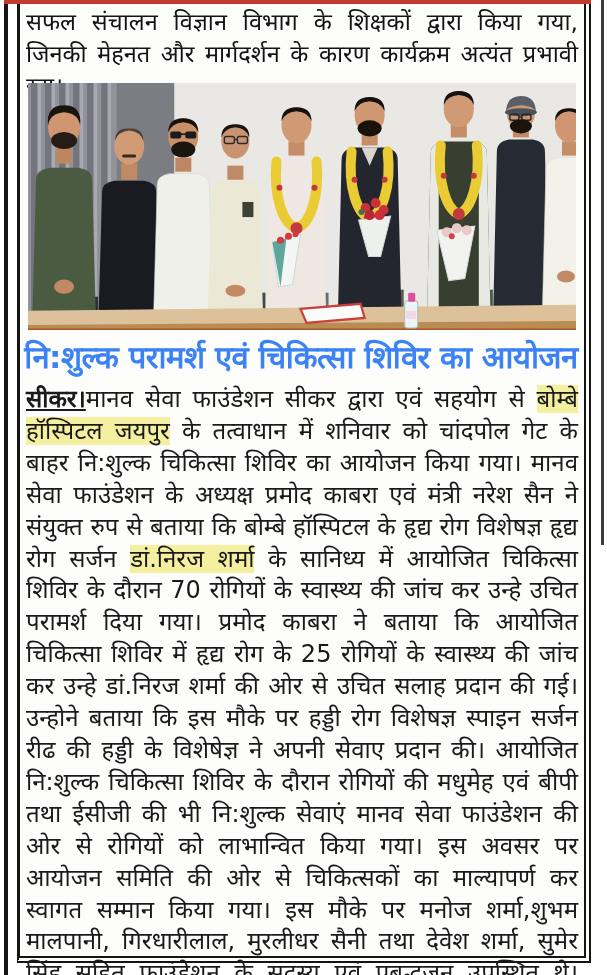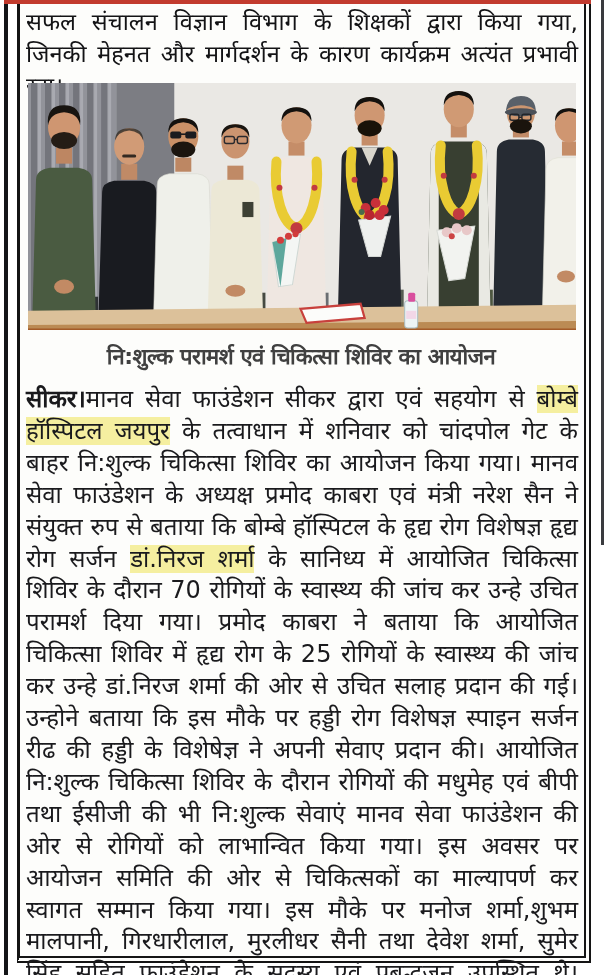--- a/index.html
+++ b/index.html
@@ -22,28 +22,28 @@
     position:absolute;left:6px;top:2px;width:552px;margin:0;
     font-size:23.5px;line-height:32px;color:#131315;text-align:justify;
   }
   .photo{
     position:absolute;left:8px;top:79px;width:548px;height:247px;margin:0;
     background:#e7e6e2;overflow:hidden;
   }
   .photo svg{display:block;width:100%;height:100%;}
   .headline{
     position:absolute;left:2px;top:330px;width:558px;margin:0;
-    font-size:22px;line-height:46px;font-weight:bold;color:#404040;
+    font-size:31px;line-height:46px;font-weight:bold;color:#3b82f6;
     text-align:center;white-space:nowrap;overflow:hidden;letter-spacing:-0.5px;
   }
   .body-text{
     position:absolute;left:6px;top:380px;width:552px;margin:0;
     font-size:24px;line-height:31.9px;color:#1a1a1d;text-align:justify;
   }
-  .seg.lead{font-weight:bold;}
+  .seg.lead{font-weight:bold;text-decoration:underline;}
   .seg.hl{background:var(--highlight,#f5efa0);}
 </style>
 </head>
 <body>
 
 <div class="page">
   <div class="outer-left-rule"></div>
   <div class="outer-right-rule"></div>
   <div class="red-topline"></div>
 

